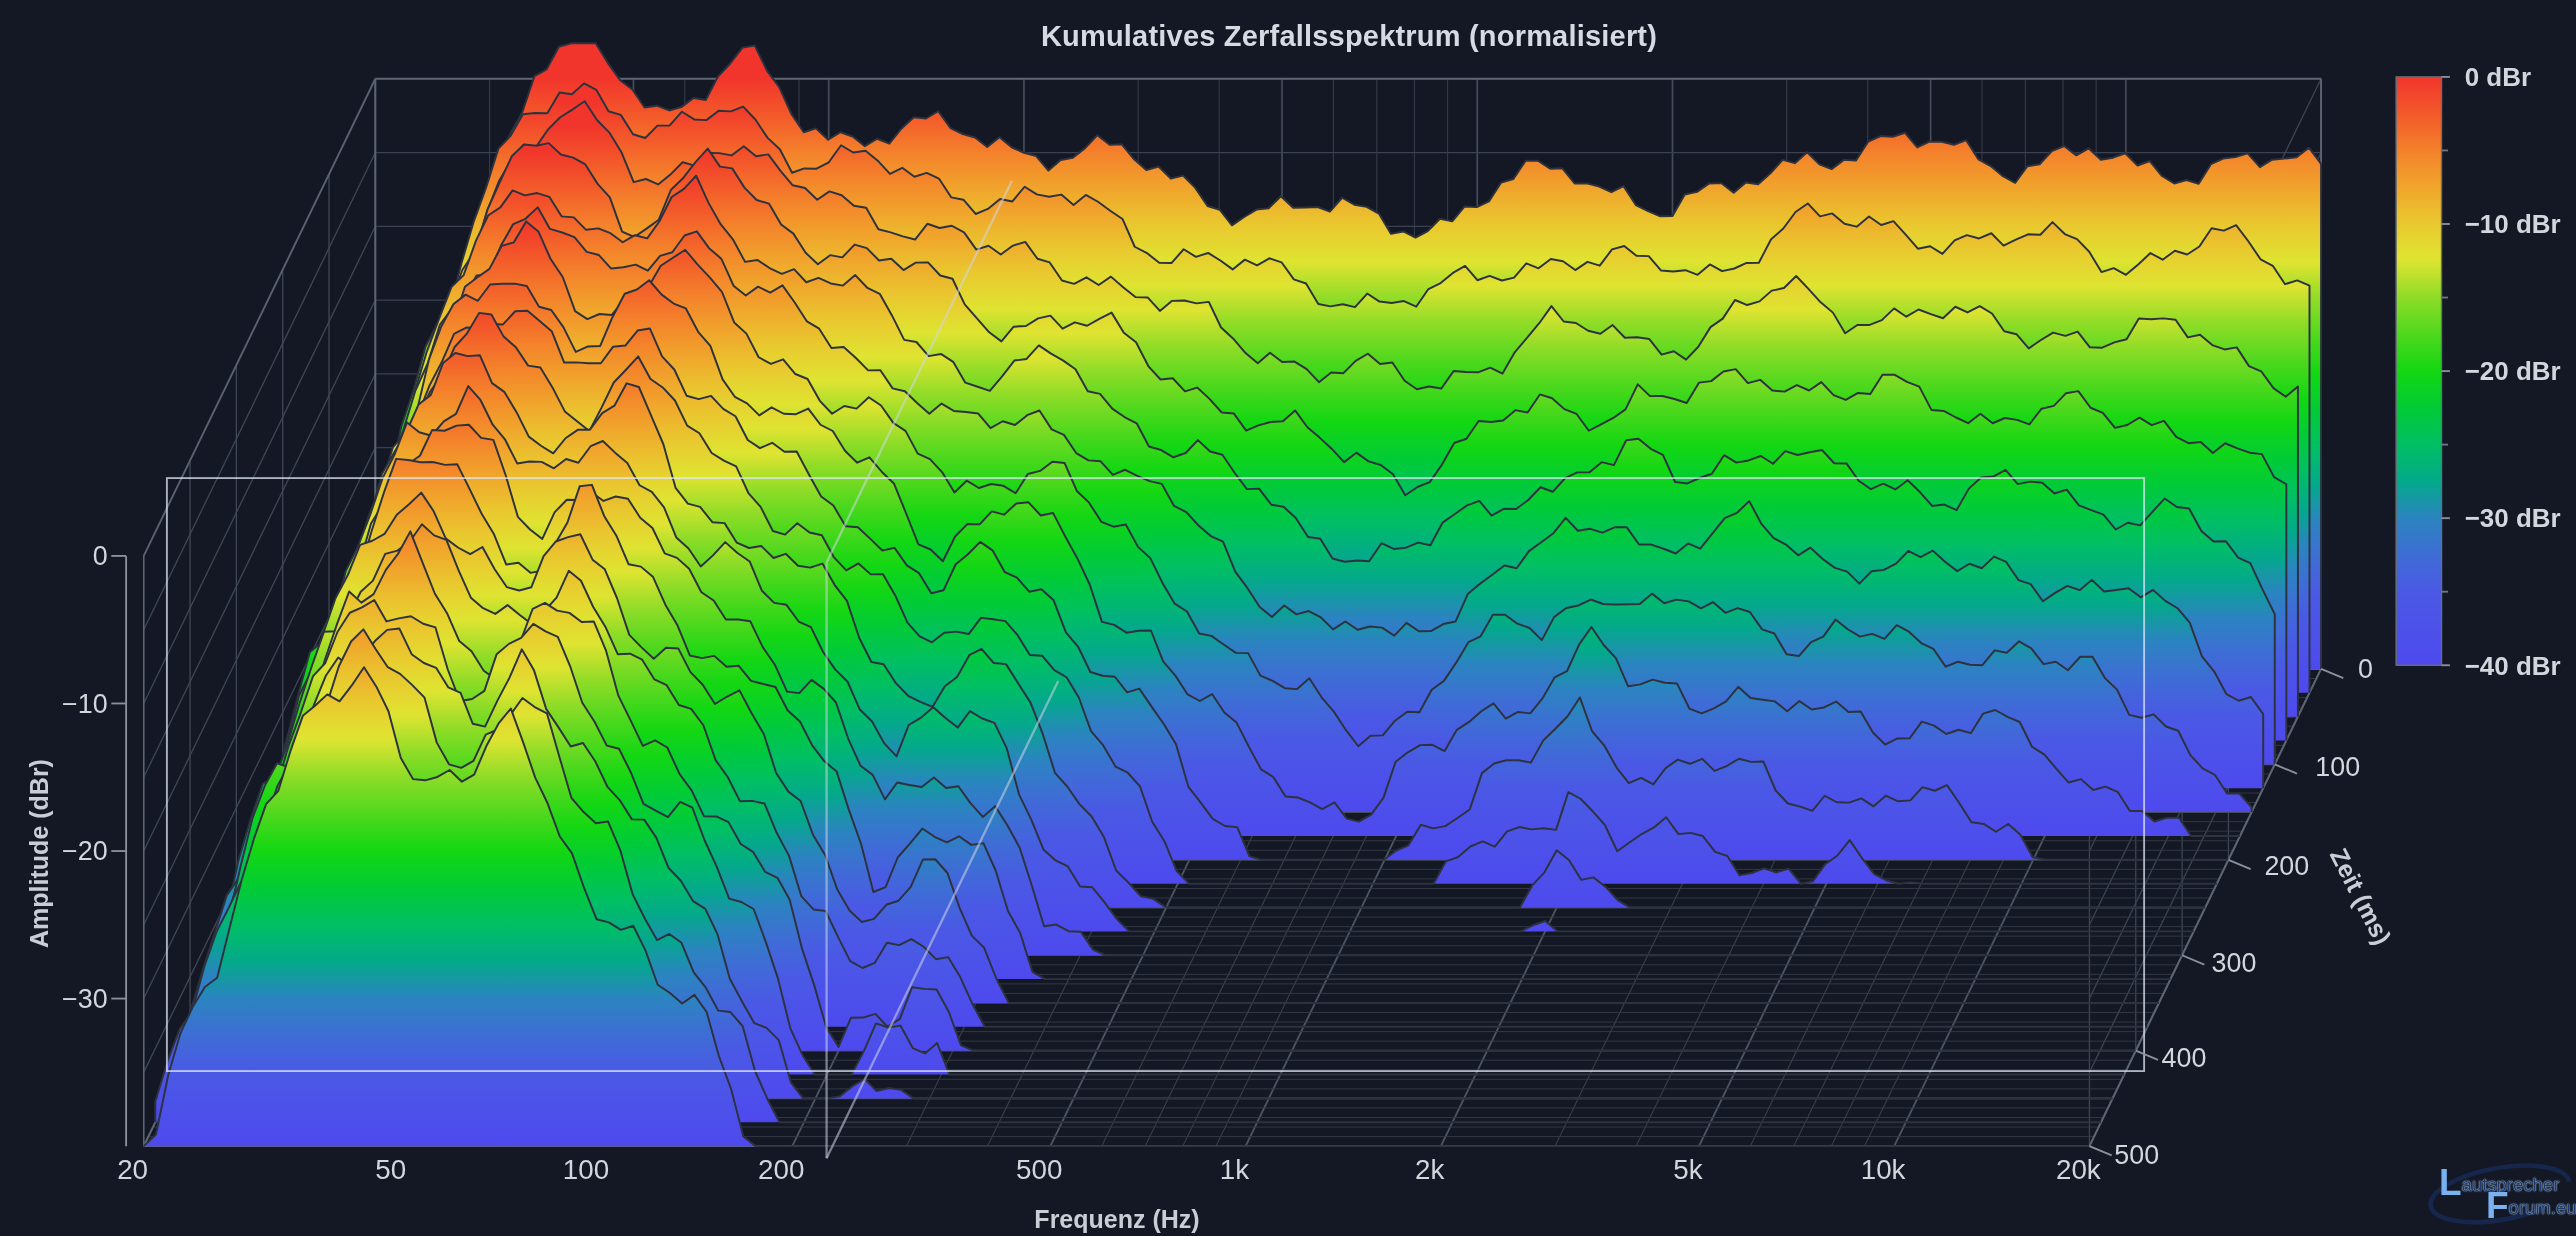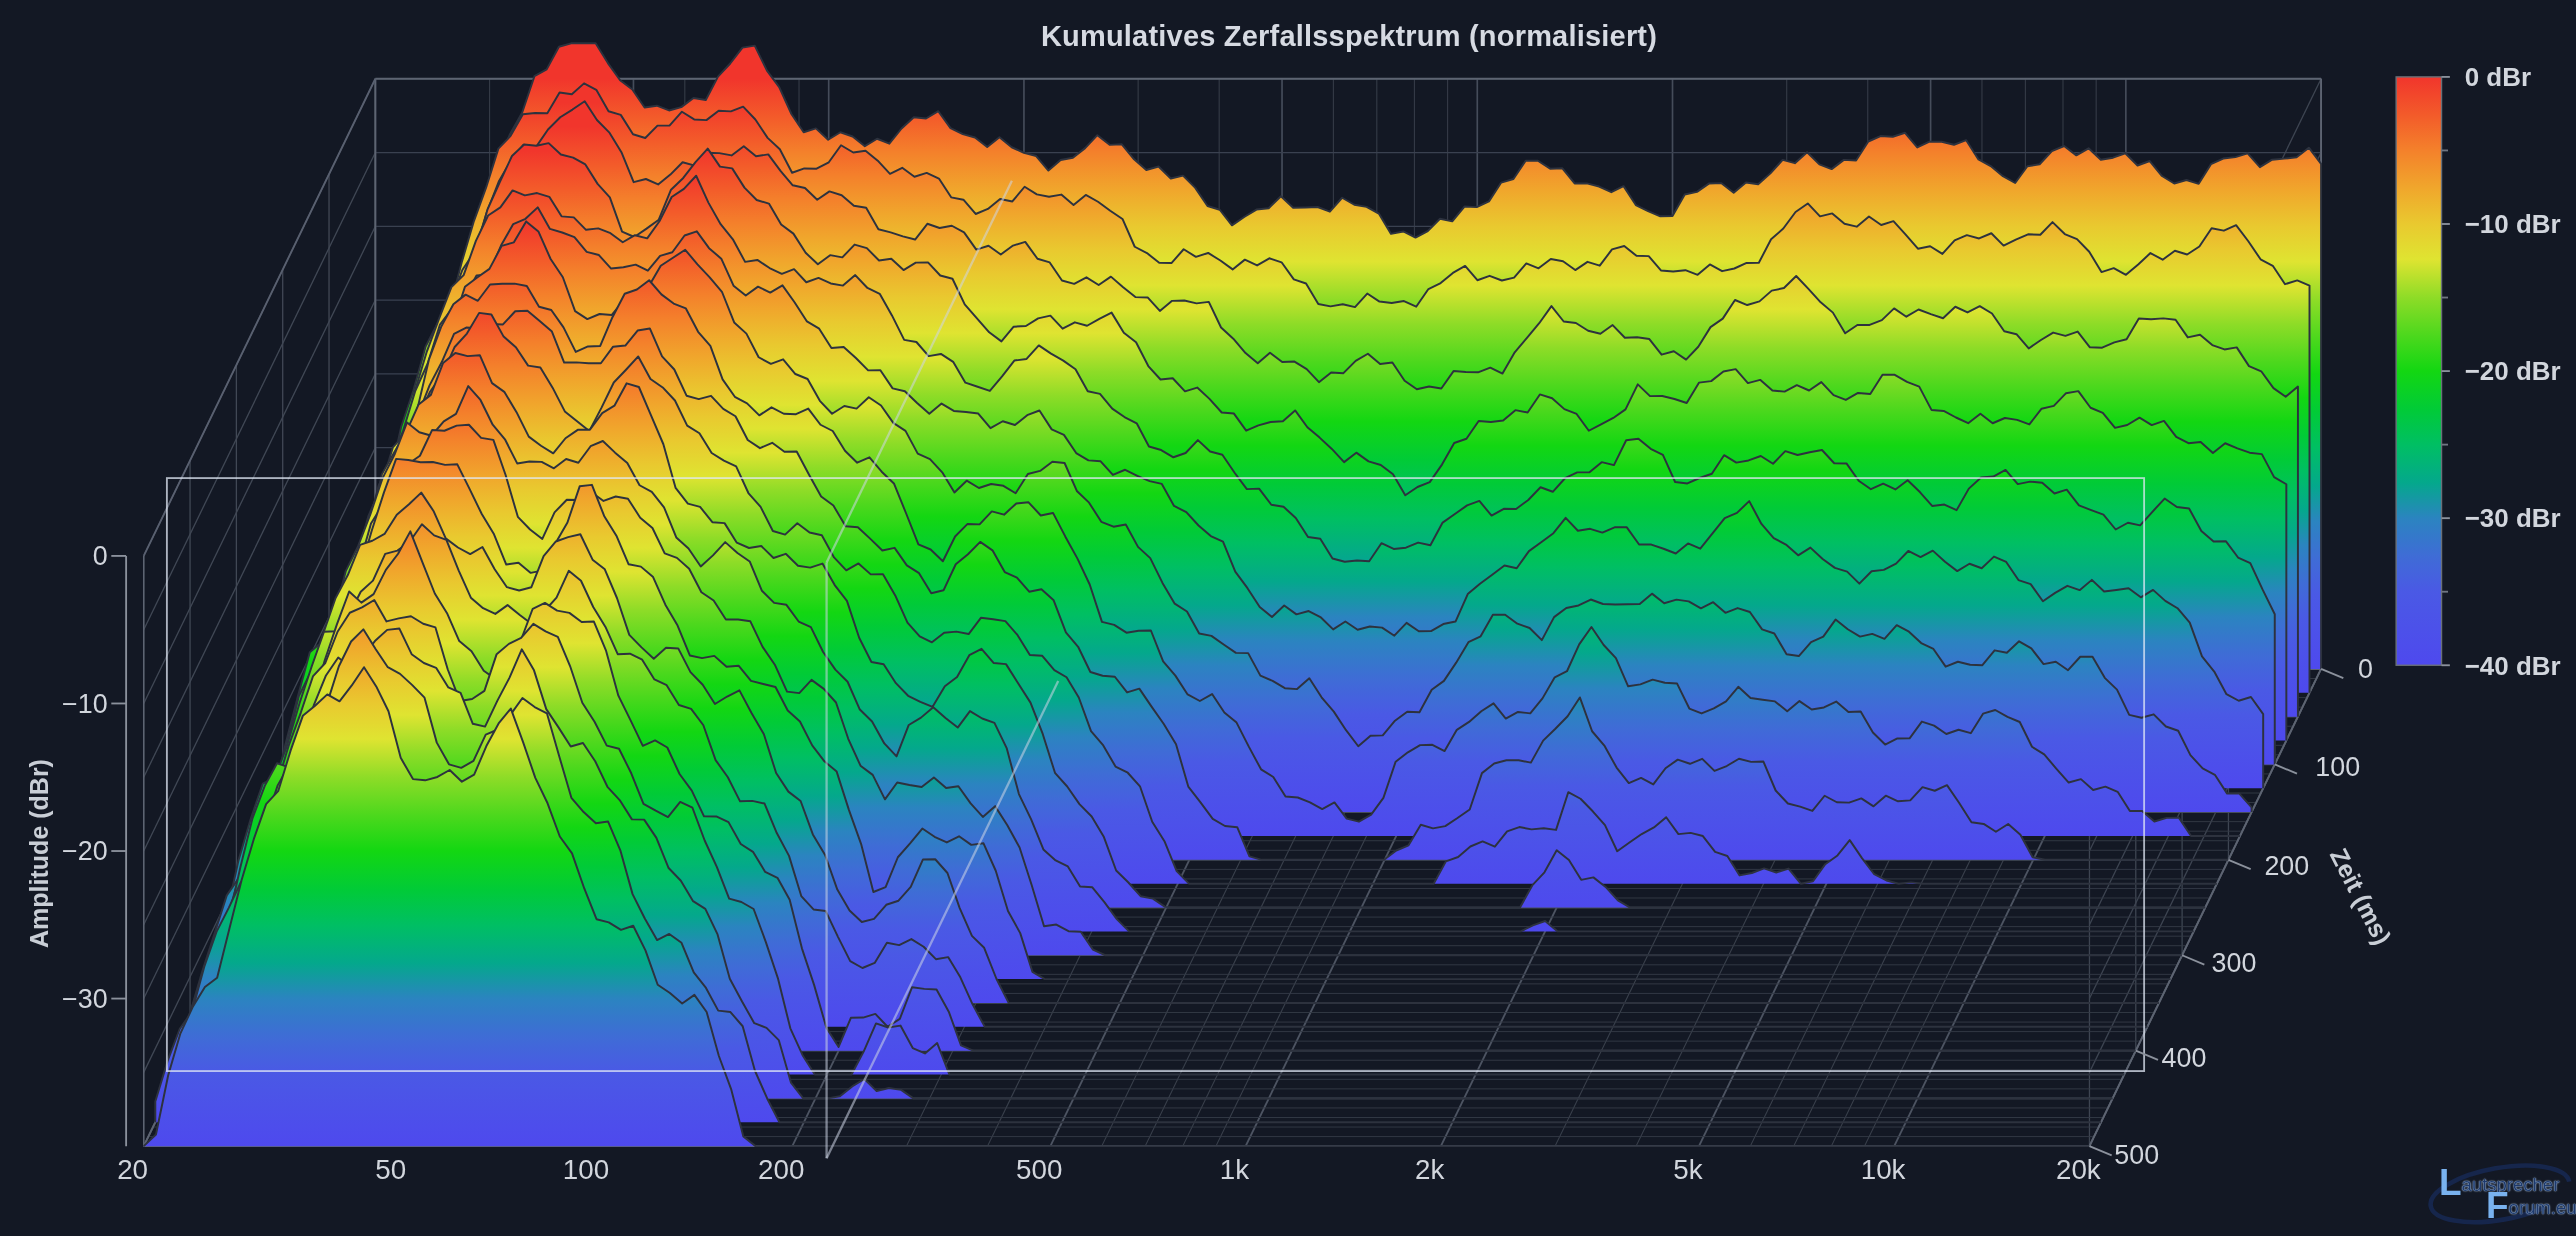--- a/index.html
+++ b/index.html
@@ -360,20 +360,21 @@
         <line x1="2635" y1="638.625" x2="2642" y2="638.625" stroke="#707682" stroke-width="2"></line>
       </g>
       <text x="2660" y="93" fill="#d2d6dd" font-size="28" text-anchor="start" font-family="&quot;Liberation Sans&quot;,&quot;DejaVu Sans&quot;,sans-serif" font-weight="bold">0 dBr</text>
       <text x="2660" y="251.75" fill="#d2d6dd" font-size="28" text-anchor="start" font-family="&quot;Liberation Sans&quot;,&quot;DejaVu Sans&quot;,sans-serif" font-weight="bold">−10 dBr</text>
       <text x="2660" y="410.5" fill="#d2d6dd" font-size="28" text-anchor="start" font-family="&quot;Liberation Sans&quot;,&quot;DejaVu Sans&quot;,sans-serif" font-weight="bold">−20 dBr</text>
       <text x="2660" y="569.25" fill="#d2d6dd" font-size="28" text-anchor="start" font-family="&quot;Liberation Sans&quot;,&quot;DejaVu Sans&quot;,sans-serif" font-weight="bold">−30 dBr</text>
       <text x="2660" y="728" fill="#d2d6dd" font-size="28" text-anchor="start" font-family="&quot;Liberation Sans&quot;,&quot;DejaVu Sans&quot;,sans-serif" font-weight="bold">−40 dBr</text>
     </svg>
 
   <div id="title" class="hudtext">Kumulatives Zerfallsspektrum (normalisiert)</div>
+  <div id="xlabel" class="hudtext">Frequenz (Hz)</div>
   <div id="ylabel" class="hudtext">Amplitude (dBr)</div>
   <div id="zlabel" class="hudtext">Zeit (ms)</div>
 
   <div id="watermark">
     <svg width="148" height="78" viewBox="0 0 160 84" style="position:absolute;left:0;top:0">
       <ellipse cx="80" cy="44" rx="76" ry="28" fill="none" stroke="#16264c" stroke-width="5" transform="rotate(-10 80 44)" stroke-dasharray="355 60" stroke-dashoffset="-40"></ellipse>
     </svg>
     <div class="wrow" id="wrow1"><span class="big wl">L</span><span class="small">autsprecher</span></div>
     <div class="wrow" id="wrow2"><span class="big wl">F</span><span class="small">orum.eu</span></div>
   </div>

